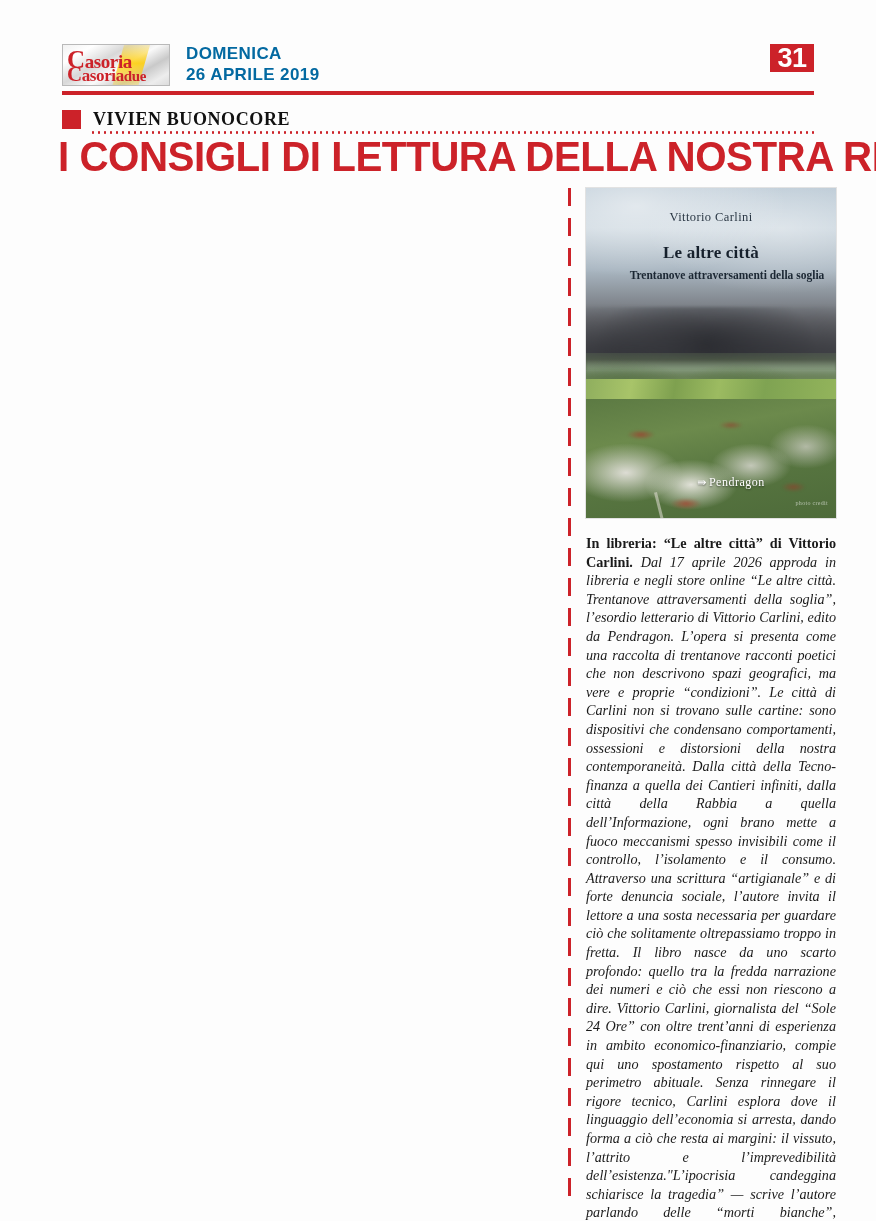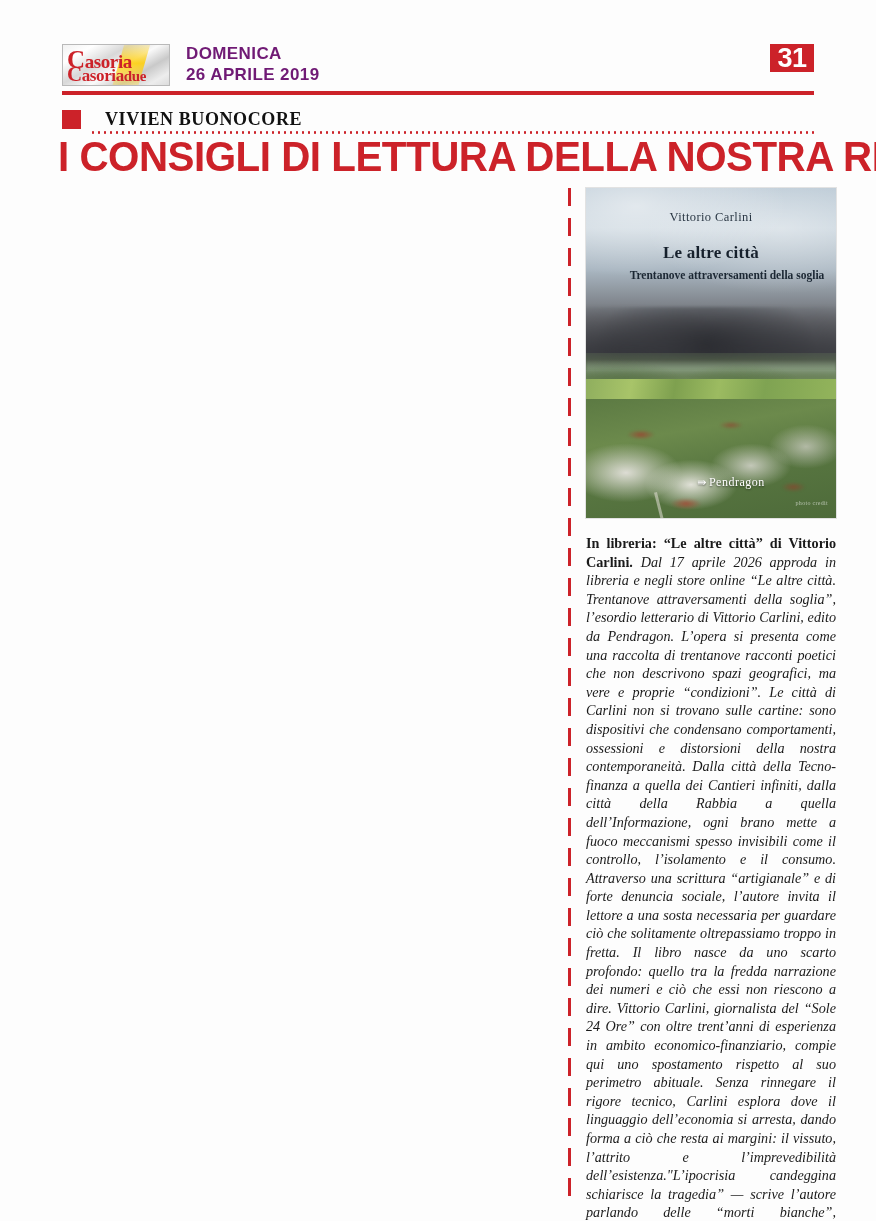--- a/index.html
+++ b/index.html
@@ -74,21 +74,21 @@
     font-size: 21px;
   }
   .logo-line2 .due {
     color: #cc2229;
     font-size: 15px;
   }
   .dateblock {
     margin-left: 16px;
     font-family: "Liberation Sans", sans-serif;
     font-weight: bold;
-    color: #701a75;
+    color: #0369a1;
     font-size: 17px;
     line-height: 1.22;
     letter-spacing: 0.4px;
   }
   .page-num {
     position: absolute;
     right: 0;
     top: 0;
     width: 44px;
     height: 28px;
@@ -113,21 +113,20 @@
 
   
   .byline {
     position: absolute;
     left: 62px;
     top: 108px;
     width: 752px;
     height: 22px;
     display: flex;
     align-items: center;
-    gap: 12px;
   }
   .byline-square {
     width: 19px;
     height: 19px;
     background: #cc2229;
     flex: none;
   }
   .byline-name {
     margin-left: 12px;
     font-family: "Liberation Serif", serif;

